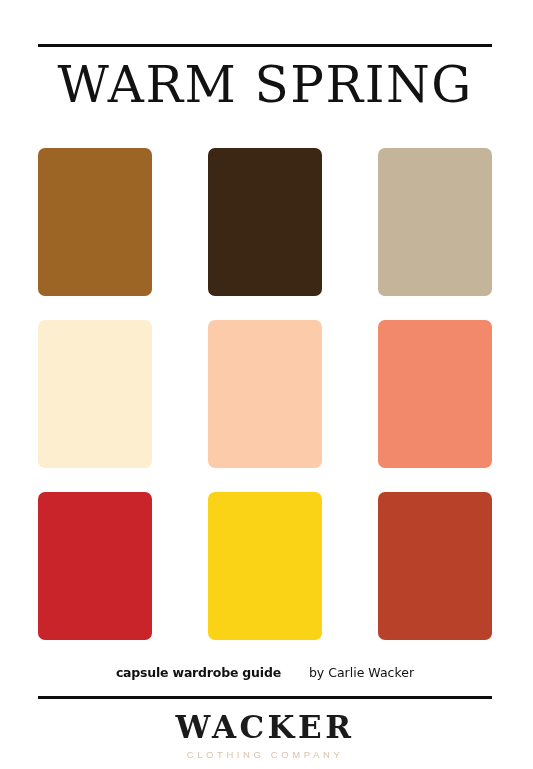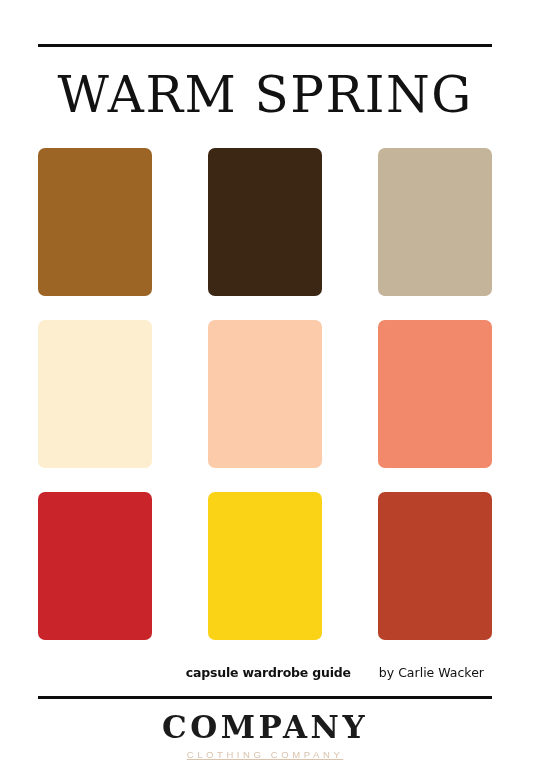--- a/index.html
+++ b/index.html
@@ -30,21 +30,21 @@
     top: 44px;
     width: 454px;
   }
   .rule-top {
     width: 100%;
     height: 3px;
     background: #0d0d0d;
   }
   .poster-title {
     margin: 0;
-    padding-top: 23px;
+    padding-top: 13px;
     font-family: "DejaVu Serif", "Liberation Serif", serif;
     font-weight: 400;
     font-size: 50px;
     line-height: 1.02;
     letter-spacing: 1.5px;
     color: #121212;
     text-align: center;
     white-space: nowrap;
   }
 
@@ -62,26 +62,26 @@
   }
   .swatch {
     width: 114px;
     height: 148px;
     border-radius: 7px;
   }
 
   
   .caption-row {
     position: absolute;
-    left: 30px;
+    left: 38px;
     top: 665px;
     width: 454px;
     display: flex;
     align-items: baseline;
-    justify-content: flex-end;
+    justify-content: center;
   }
   .caption-left {
     font-family: "DejaVu Sans", "Liberation Sans", sans-serif;
     font-size: 12.5px;
     font-weight: 700;
     letter-spacing: -0.2px;
     color: #111111;
   }
   .caption-right {
     font-family: "DejaVu Sans", "Liberation Sans", sans-serif;
@@ -147,17 +147,17 @@
     <div class="swatch" title="#B8412A" style="background-color: rgb(184, 65, 42);"></div>
   </div>
 
   <div class="caption-row">
     <span class="caption-left">capsule wardrobe guide</span>
     <span class="caption-right">by Carlie Wacker</span>
   </div>
 
   <div class="footer">
     <div class="rule-bottom" style="background-color: rgb(13, 13, 13);"></div>
-    <div class="brand-name">COMPANY</div>
-    <div class="brand-sub" style="color: rgb(217, 195, 173); text-decoration: underline;">CLOTHING COMPANY</div>
+    <div class="brand-name">WACKER</div>
+    <div class="brand-sub" style="color: rgb(217, 195, 173);">CLOTHING COMPANY</div>
   </div>
 
 </div>
 
 </body></html>

